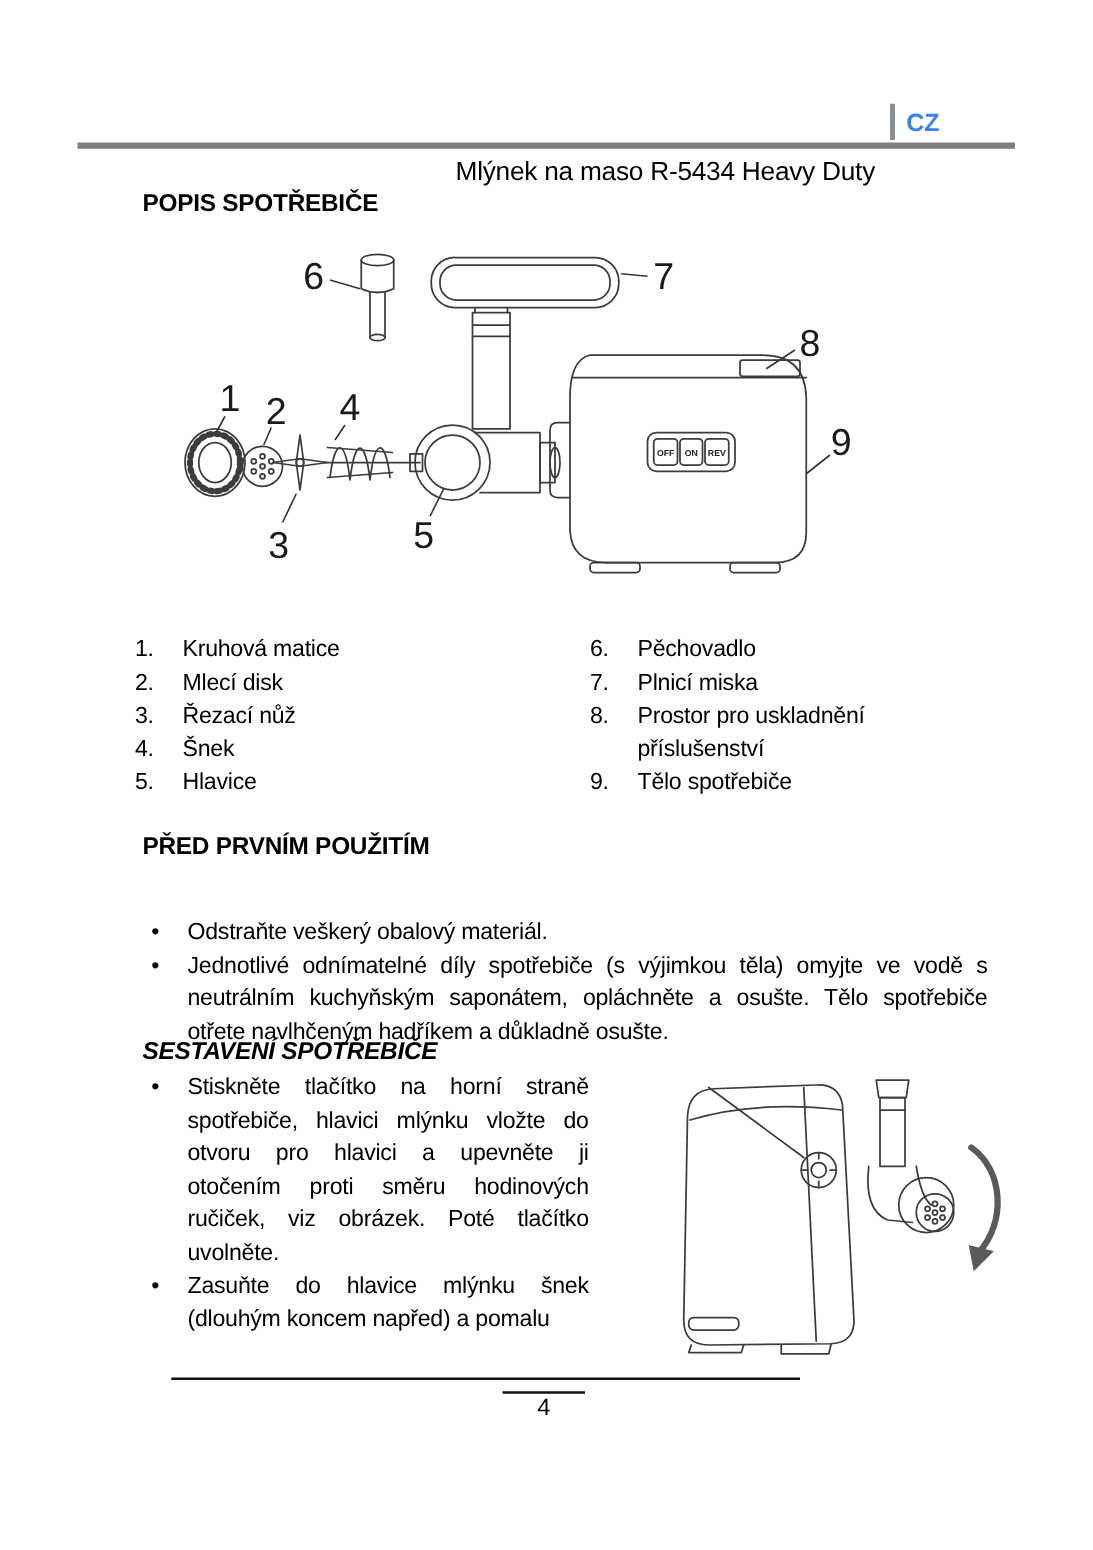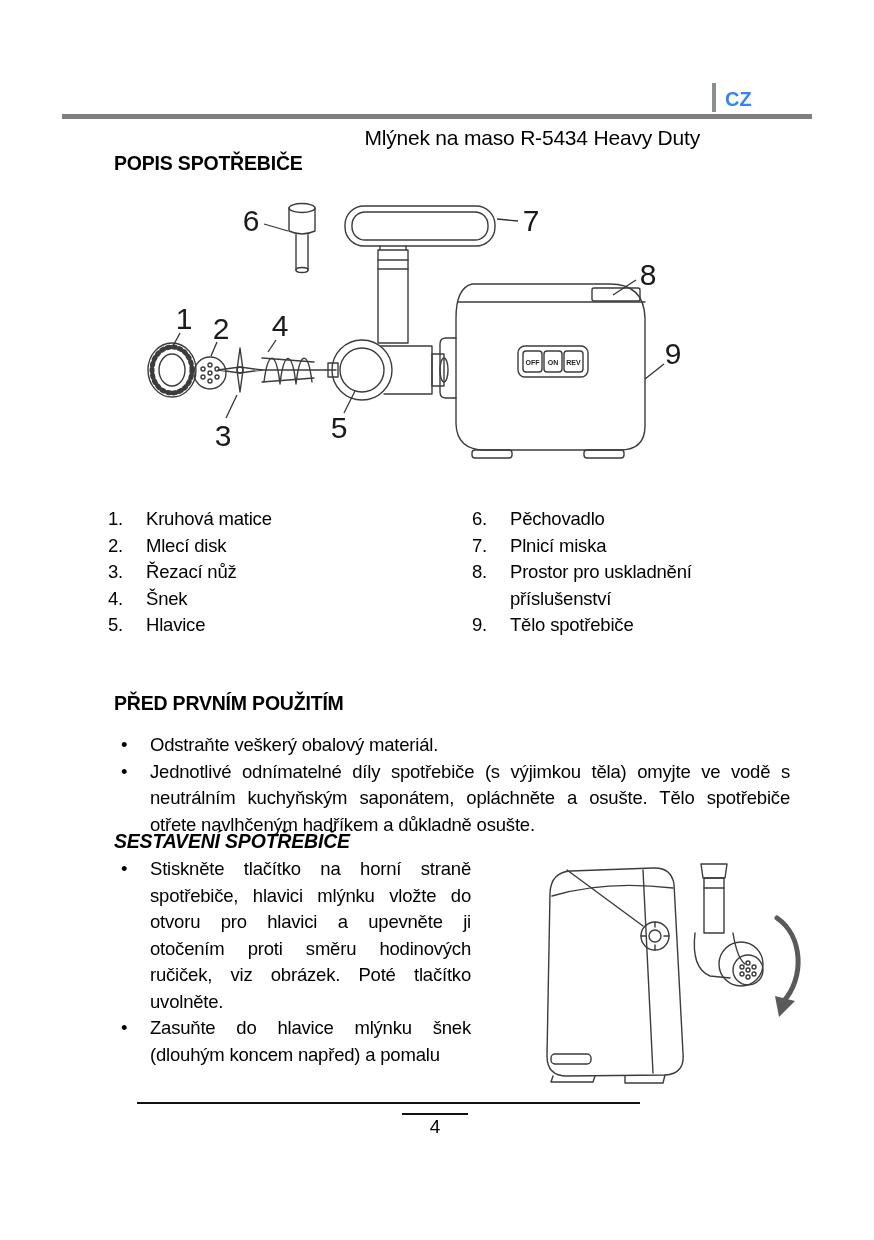--- a/index.html
+++ b/index.html
@@ -10,21 +10,21 @@
   
   .header-title { position: absolute; top: 86px; left: 0; width: 700px; text-align: right;
                   font-size: 21px; letter-spacing: -0.2px; margin-top: 40px; }
   .lang-divider { position: absolute; top: 83px; left: 712px; width: 4px; height: 29px; background: #8a8f94; }
   .lang-badge   { position: absolute; top: 88px; left: 725px; font-size: 20px; font-weight: bold; color: #3b82f6; text-align: right; }
   .header-rule  { position: absolute; top: 114px; left: 62px; width: 750px; height: 5px; background: #7f7f7f; }
 
   
   .h1 { position: absolute; font-size: 19.5px; font-weight: bold; letter-spacing: -0.2px; margin-left: 39px; }
   .h-popis { top: 152px; left: 75px; }
-  .h-pred  { top: 692px; left: 75px; }
+  .h-pred  { top: 666px; left: 75px; }
   .h-sest  { top: 830px; left: 75px; font-style: italic; }
 
   
   .diagram-main { position: absolute; top: 188px; left: 140px; }
   .diagram-asm  { position: absolute; top: 818px; left: 505px; }
   svg text.callout   { font-size: 30px; fill: #1a1a1a; font-family: "Liberation Sans", sans-serif; }
   svg text.btn-label { font-size: 7px; font-weight: bold; fill: #222; font-family: "Liberation Sans", sans-serif; }
 
   
   .parts { position: absolute; top: 506px; font-size: 18.5px; letter-spacing: -0.2px; }

